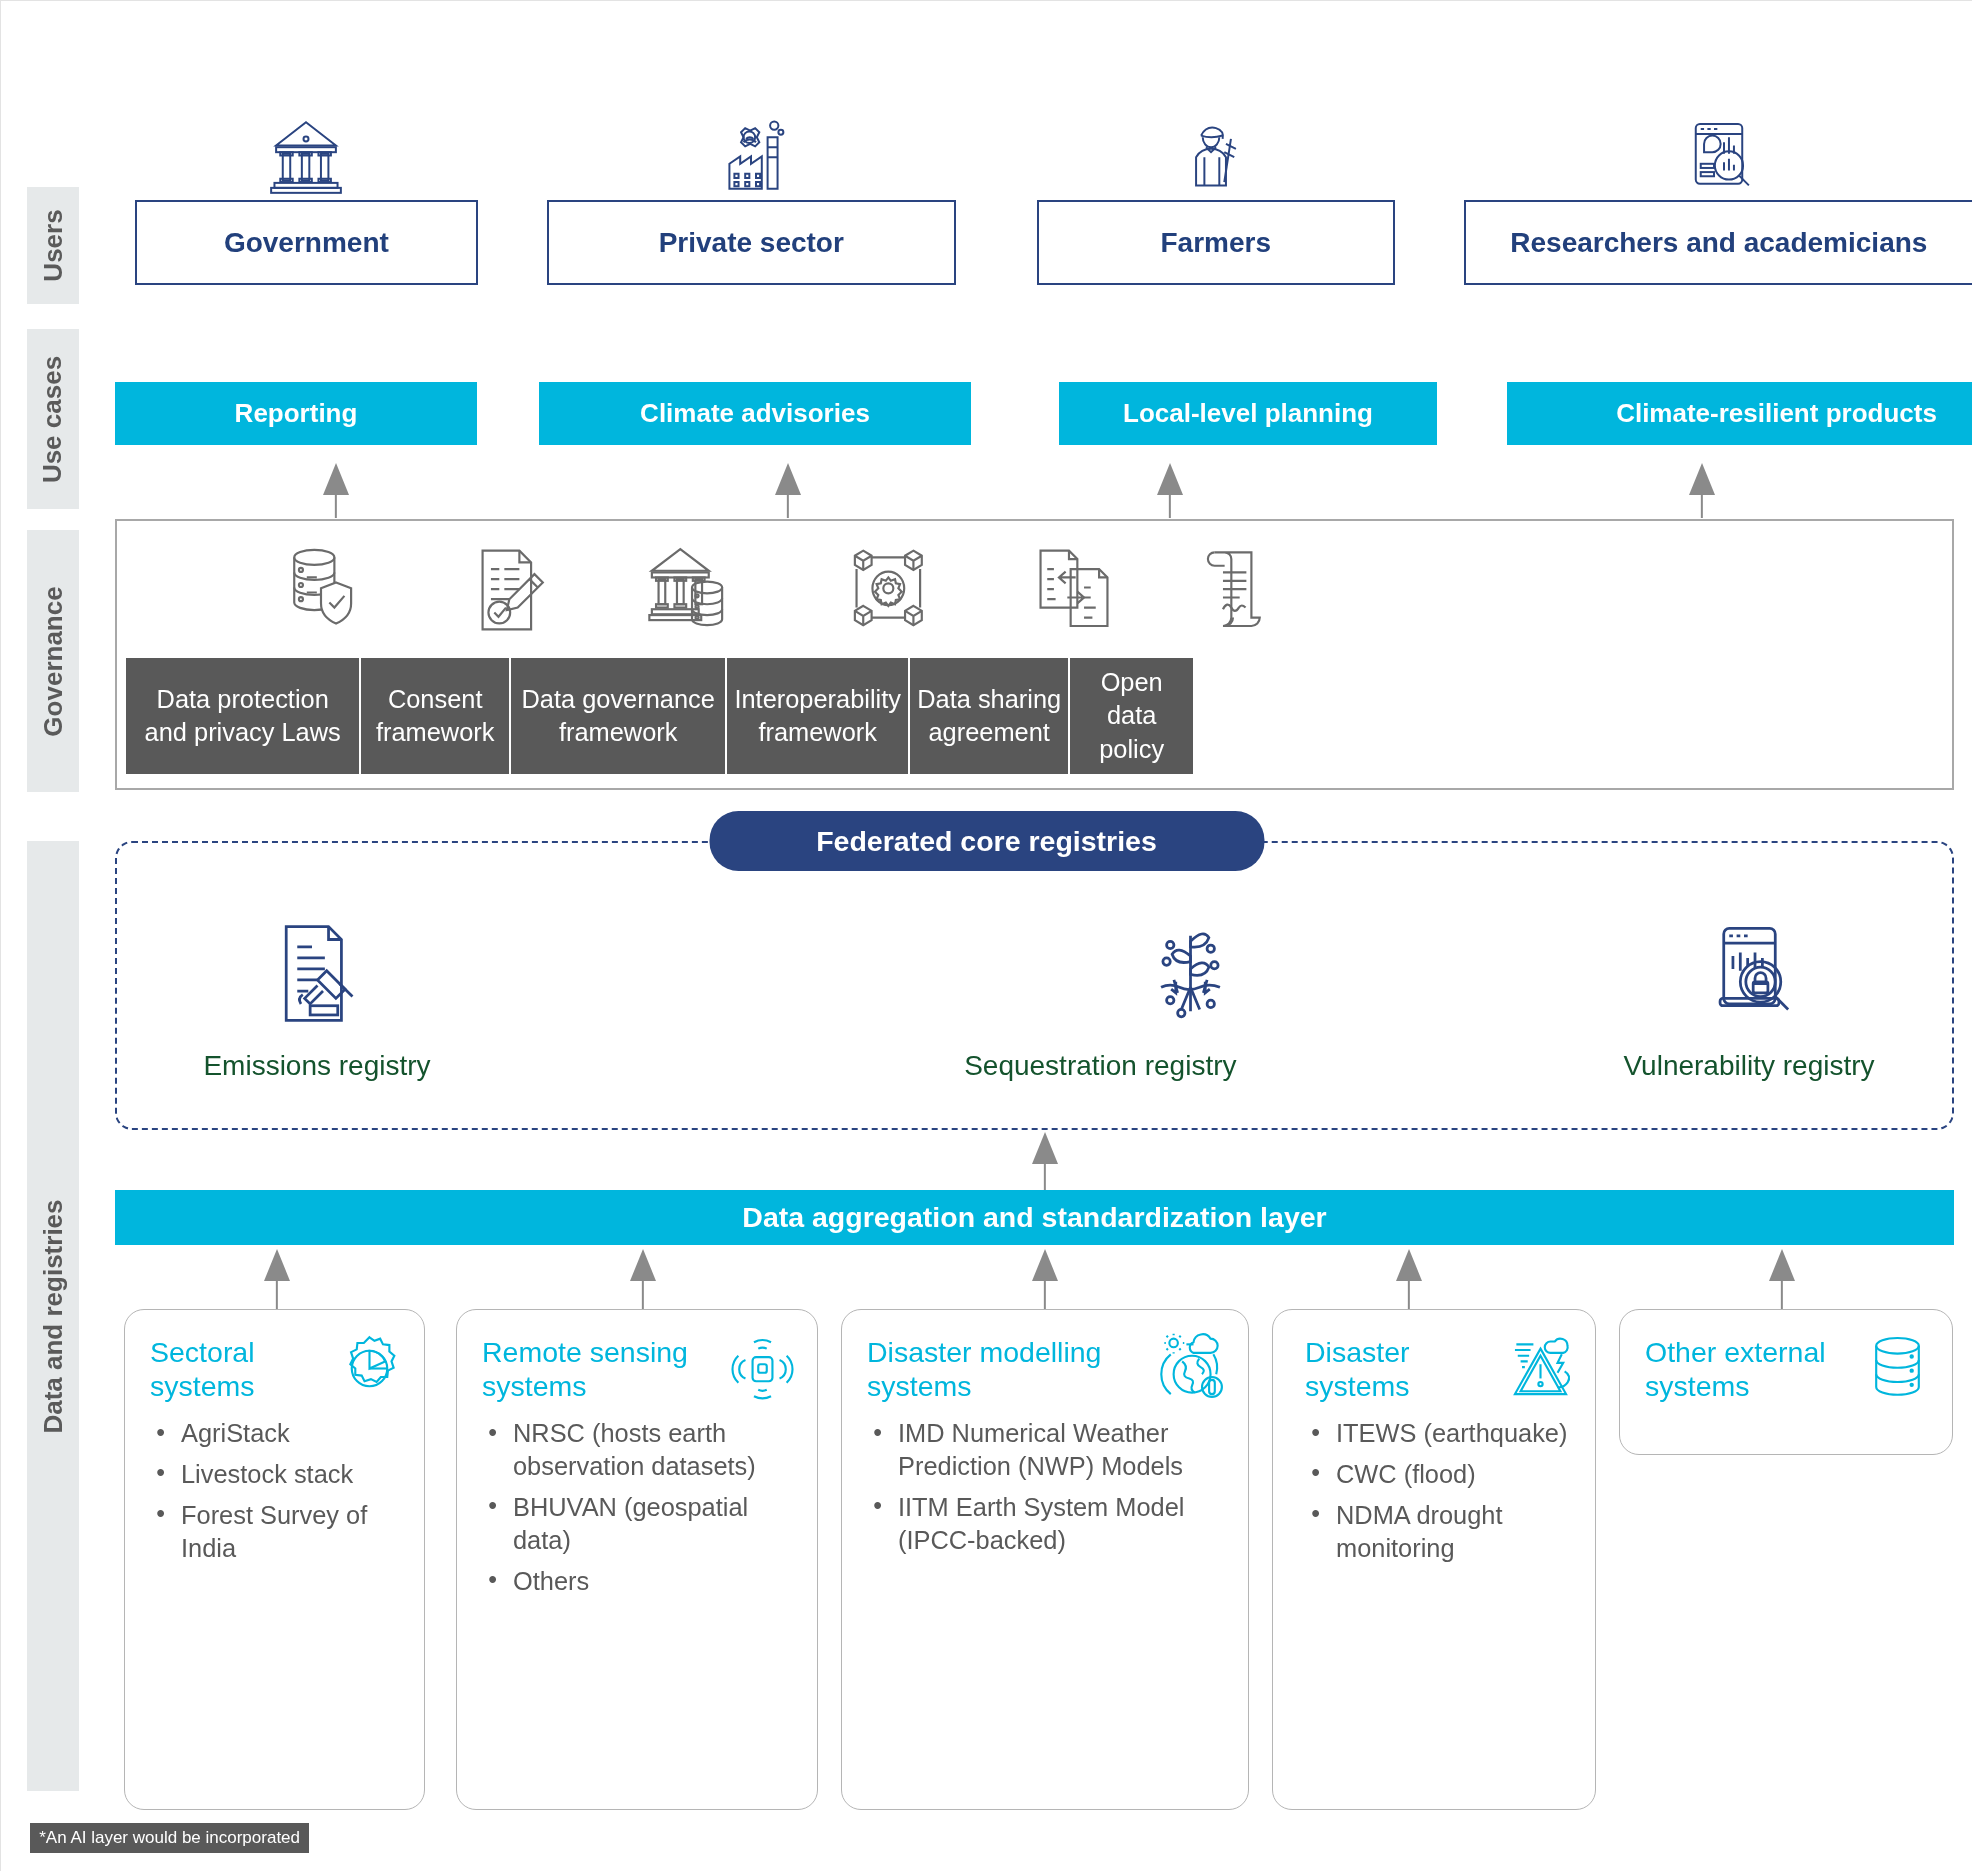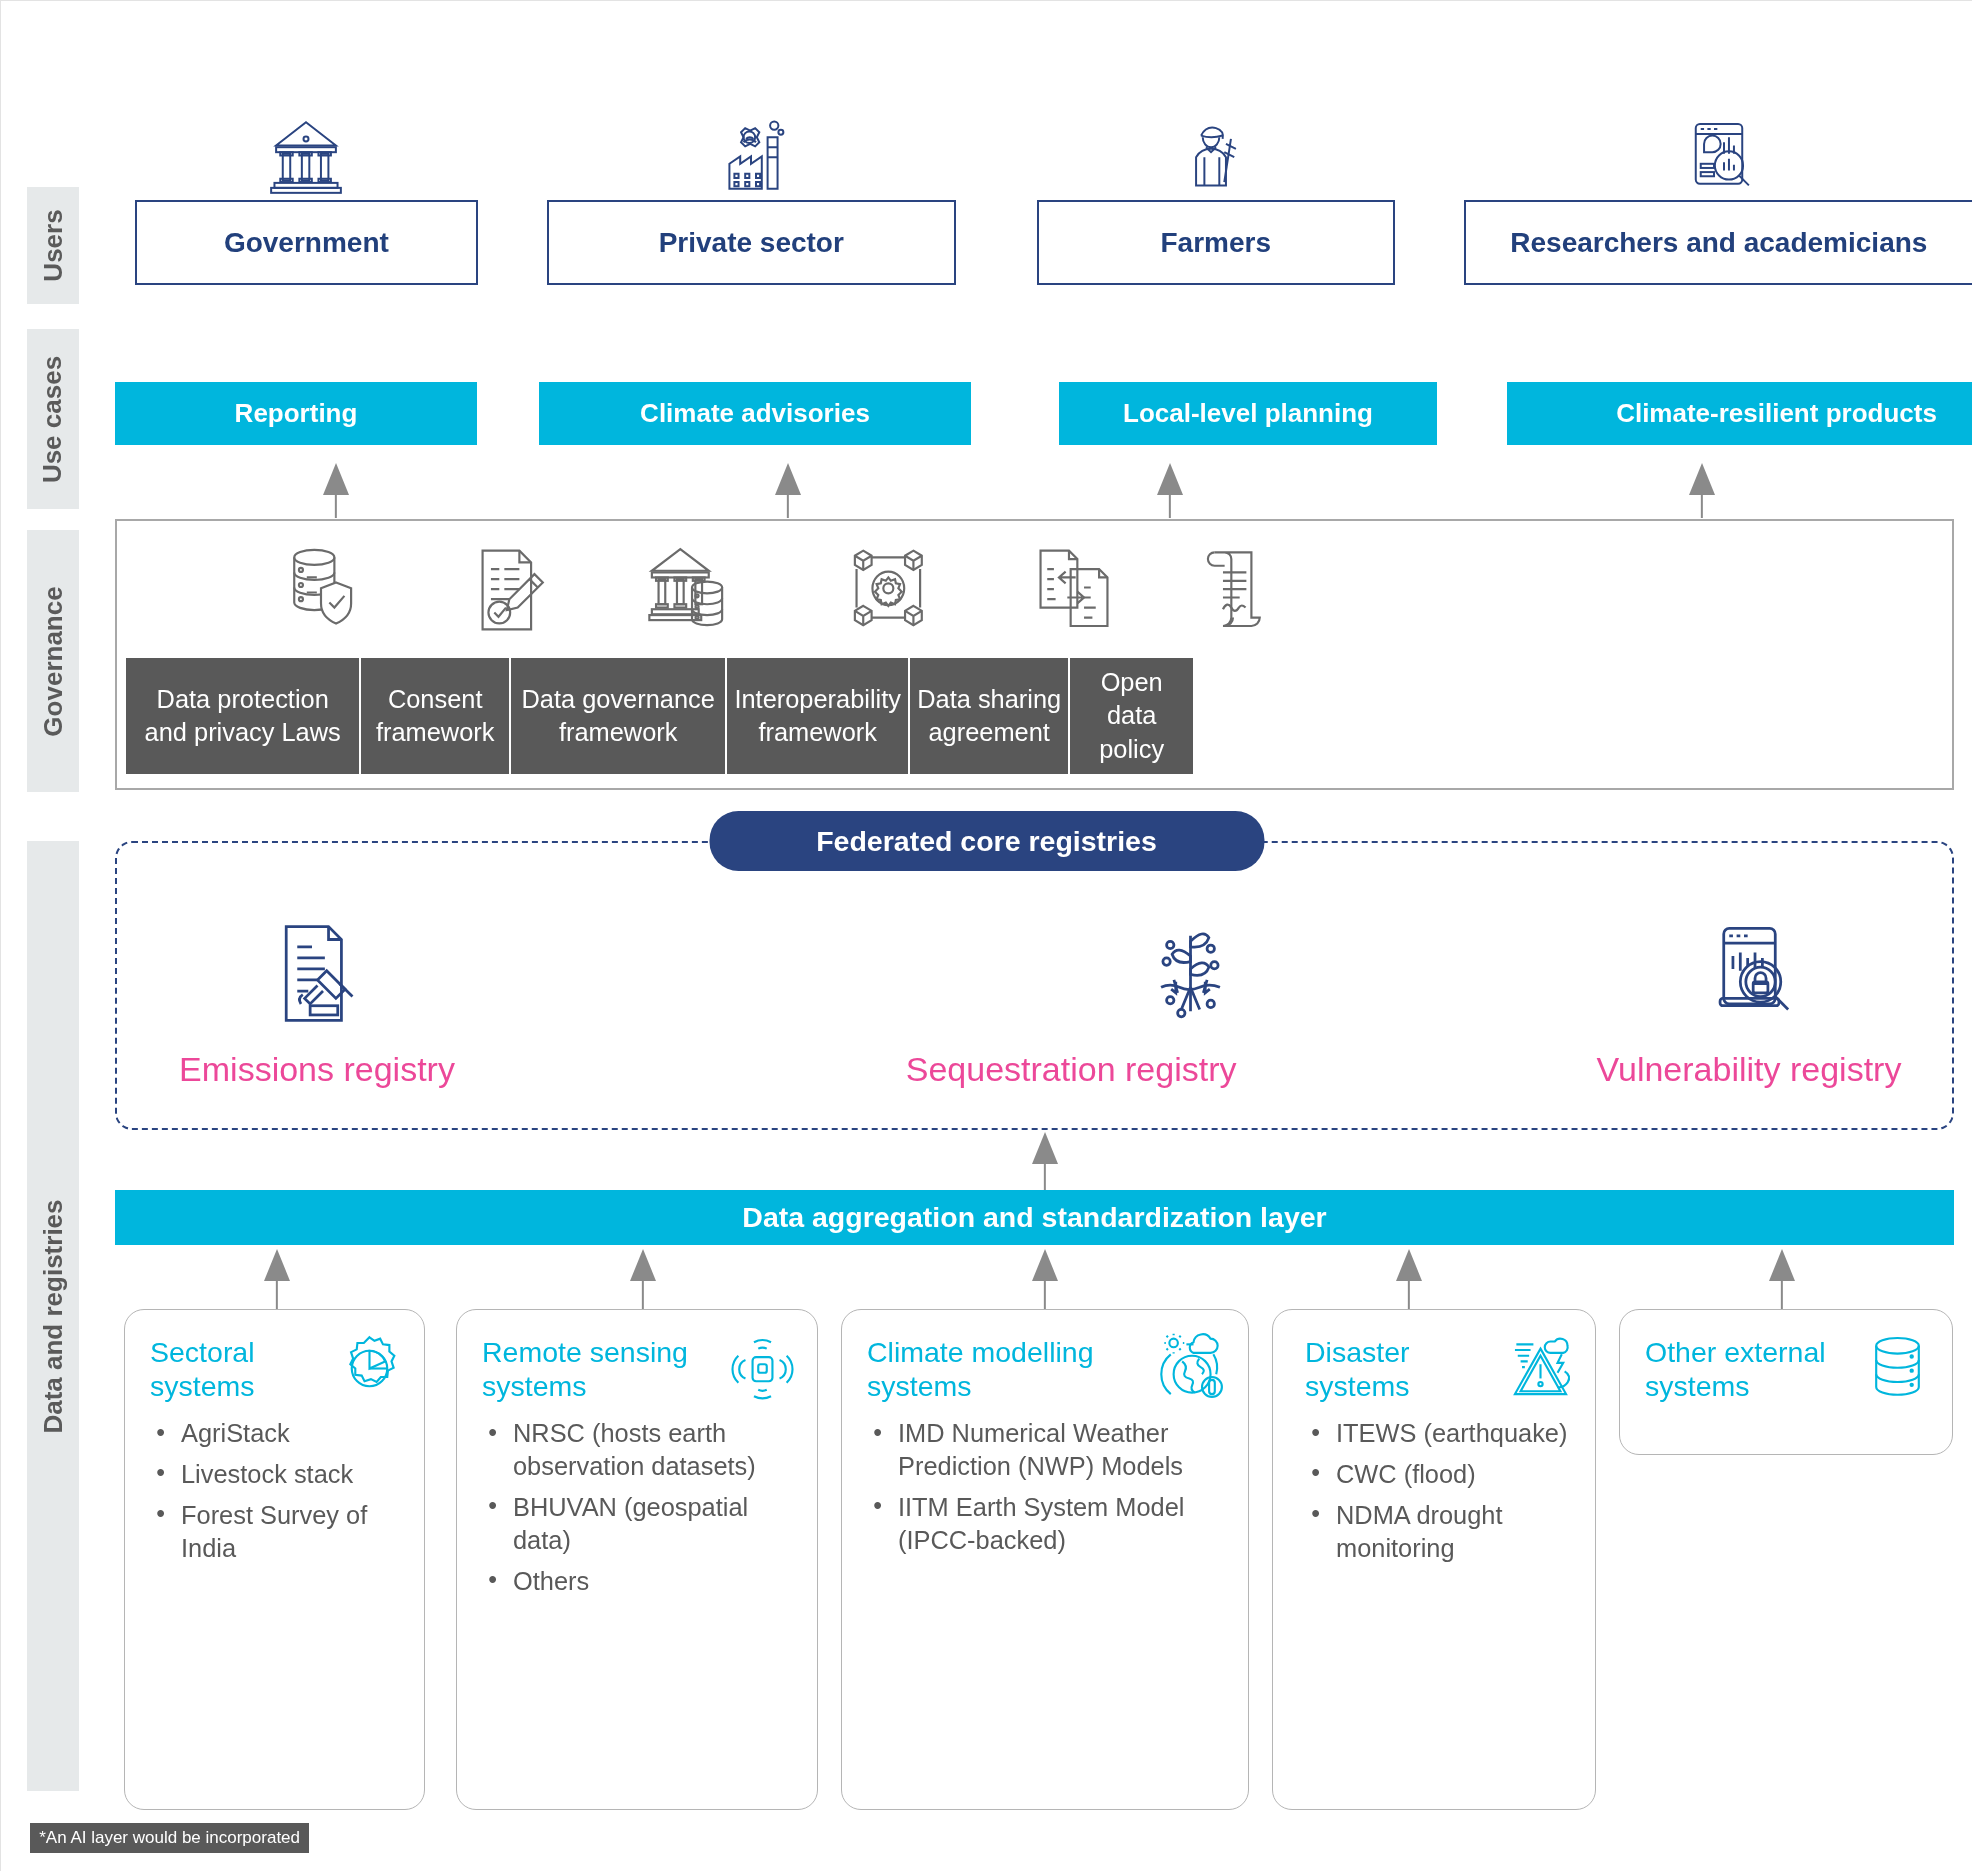--- a/index.html
+++ b/index.html
@@ -148,21 +148,21 @@
   }
   .reg-item {
     position: absolute; top: 77px;
     width: 401px;
     transform: translateX(-50%);
     display: flex; flex-direction: column; align-items: center;
   }
   .reg-icon { width: 92px; height: 108px; }
   .reg-label {
     margin-top: 21.6px;
-    color: #ec4899; font-size: 34px; text-align: center;
+    color: #14532d; font-size: 28px; text-align: center;
   }
 
   
   #agg-bar {
     position: absolute; left: 114px; top: 1189px;
     width: 1839px; height: 55px;
     background: #00b6dd;
     display: flex; align-items: center; justify-content: center;
     color: #ffffff; font-size: 28.5px; font-weight: bold;
   }
@@ -560,21 +560,21 @@
     </div>
     <ul class="sys-list">
       <li>NRSC (hosts earth observation datasets)</li>
       <li>BHUVAN (geospatial data)</li>
       <li>Others</li>
     </ul>
   </div>
 
   <div class="sys-card" style="left:840px;width:408px;height:501px;">
     <div class="sys-head">
-      <span>Climate modelling systems</span>
+      <span>Disaster modelling systems</span>
       <span class="sys-icon">
         <svg viewBox="0 0 100 100" width="71" height="71" fill="none" stroke="#00b6dd" stroke-width="3">
           <circle cx="22" cy="14" r="6"></circle>
           <path d="M22 3 v-2 M22 27 v2 M11 14 h-2 M35 14 h2 M14 6 l-2-2 M30 22 l2 2 M30 6 l2-2 M14 22 l-2 2"></path>
           <path d="M40 16 h10"></path>
           <path d="M64 28 a10 10 0 0 0 0-20 a13 13 0 0 0 -24 5 a8 8 0 0 0 0 15z" transform="translate(10,0)"></path>
           <circle cx="48" cy="58" r="26"></circle>
           <path d="M34 40 q8 6 4 14 q-4 8 6 10 q8 2 4 10 q-3 6 4 10"></path>
           <path d="M58 36 q-6 8 2 12 q8 4 2 10"></path>
           <path d="M18 30 a36 36 0 0 0 0 56"></path>

